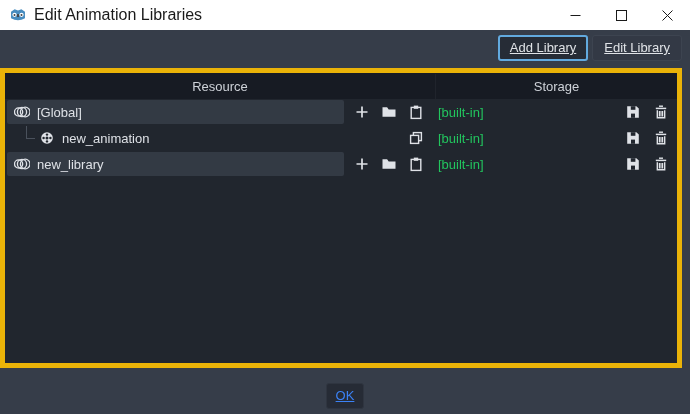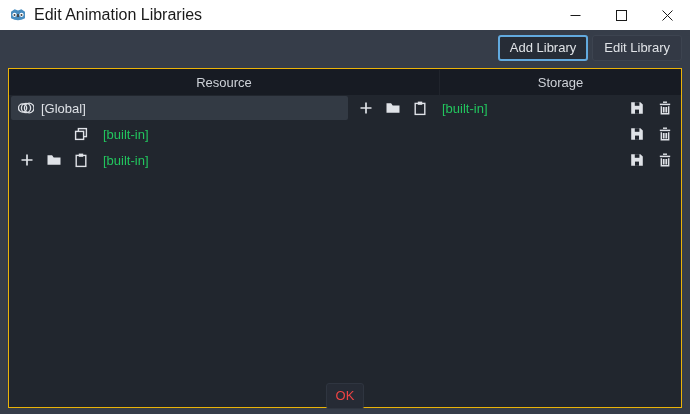--- a/index.html
+++ b/index.html
@@ -12,26 +12,26 @@
   .titlebar .title { font-size:16px; color:#1a1a1a; margin-left:7px; flex:1 1 auto; }
   .win-controls { display:flex; height:30px; }
   .win-btn { width:46px; height:30px; display:flex; align-items:center; justify-content:center; cursor:default; }
 
   
   .dialog { height:384px; position:relative; background:#363d49; }
 
   .toolbar { display:flex; justify-content:flex-end; gap:4px; padding:5px 8px 0 8px; }
   .btn { font-family:"Liberation Sans", sans-serif; font-size:13px; color:#e0e3e7;
          background:#333945; border:1px solid #3d4450; border-radius:3px;
-         padding:4px 11px; line-height:16px; }
+         padding:4px 11px; line-height:16px;text-decoration:underline; }
   .btn.focused { background:#262c36; border:2px solid #62aadf; padding:3px 10px; }
 
   
-  .tree { margin:7px 8px 0 8px; height:340px; background:#21262e;
-          border:1px solid #eab308; display:flex; flex-direction:column; }
+  .tree { margin:7px 8px 0 0; height:300px; background:#21262e;
+          border:5px solid #eab308; display:flex; flex-direction:column; }
   .tree-header { display:flex; height:26px; background:#171b23; align-items:center;
                  font-size:13px; color:#ced2d8; flex:0 0 auto; }
   .col-resource { width:430px; text-align:center; }
   .col-storage { flex:1; text-align:center; border-left:1px solid #20242c; line-height:25px; }
 
   .row { display:flex; align-items:center; height:26px; flex:0 0 auto; font-size:13px; color:#dee1e6; }
   .cell-name { width:337px; height:24px; margin:1px 0 1px 2px; display:flex; align-items:center;
                background:#333a44; border-radius:2px; padding-left:7px; }
   .cell-name.plain { background:transparent; padding-left:0; }
   .cell-name .label { margin-left:7px; }
@@ -45,21 +45,21 @@
   .spacer { flex:1; }
   .right-actions { display:flex; gap:12px; padding-right:8px; align-items:center; }
 
   .icon16 { width:16px; height:16px; display:inline-block; flex:0 0 auto; }
   .clickable { cursor:pointer; }
 
   .tree-fill { flex:1; }
 
   
   .footer { position:absolute; left:0; right:0; bottom:5px; display:flex; justify-content:center; }
-  .btn.ok { background:#262b35; border:1px solid #2f3540; padding:4px 9px; color:#ef4444; }
+  .btn.ok { background:#262b35; border:1px solid #2f3540; padding:4px 9px; color:#3b82f6; }
 </style>
 </head>
 <body>
 
 <svg width="0" height="0" style="position:absolute">
   <defs>
     <g id="i-library">
       <circle cx="4.6" cy="8" r="4.1" fill="none" stroke="#dfe2e7" stroke-width="1.3"></circle>
       <circle cx="8" cy="8" r="4.6" fill="#21262e" fill-opacity="0" stroke="#dfe2e7" stroke-width="1.3"></circle>
       <circle cx="11.2" cy="8" r="4.8" fill="none" stroke="#dfe2e7" stroke-width="1.3"></circle>
@@ -167,38 +167,51 @@
         <svg class="icon16 clickable" viewBox="0 0 16 16">
             <use href="#i-save"></use>
           </svg>
         <svg class="icon16 clickable" viewBox="0 0 16 16">
             <use href="#i-trash"></use>
           </svg>
       </div>
     </div>
 
     <div class="row">
+      <div class="cell-name plain">
+        <span class="guide"></span>
+        <svg class="icon16" viewBox="0 0 16 16">
+            <use href="#i-animation"></use>
+          </svg>
+        <span class="label">new_animation</span>
+      </div>
       <div class="actions">
         <svg class="icon16 clickable" viewBox="0 0 16 16" style="margin-left:54px">
             <use href="#i-copy"></use>
           </svg>
       </div>
       <span class="storage-label">[built-in]</span>
       <div class="spacer"></div>
       <div class="right-actions">
         <svg class="icon16 clickable" viewBox="0 0 16 16">
             <use href="#i-save"></use>
           </svg>
         <svg class="icon16 clickable" viewBox="0 0 16 16">
             <use href="#i-trash"></use>
           </svg>
       </div>
     </div>
 
     <div class="row">
+      <div class="cell-name">
+        <svg class="icon16" viewBox="0 0 16 16">
+            <use href="#i-library"></use>
+          </svg>
+        <span class="label">new_library</span>
+      </div>
       <div class="actions">
         <svg class="icon16 clickable" viewBox="0 0 16 16">
             <use href="#i-plus"></use>
           </svg>
         <svg class="icon16 clickable" viewBox="0 0 16 16">
             <use href="#i-folder"></use>
           </svg>
         <svg class="icon16 clickable" viewBox="0 0 16 16">
             <use href="#i-paste"></use>
           </svg>

